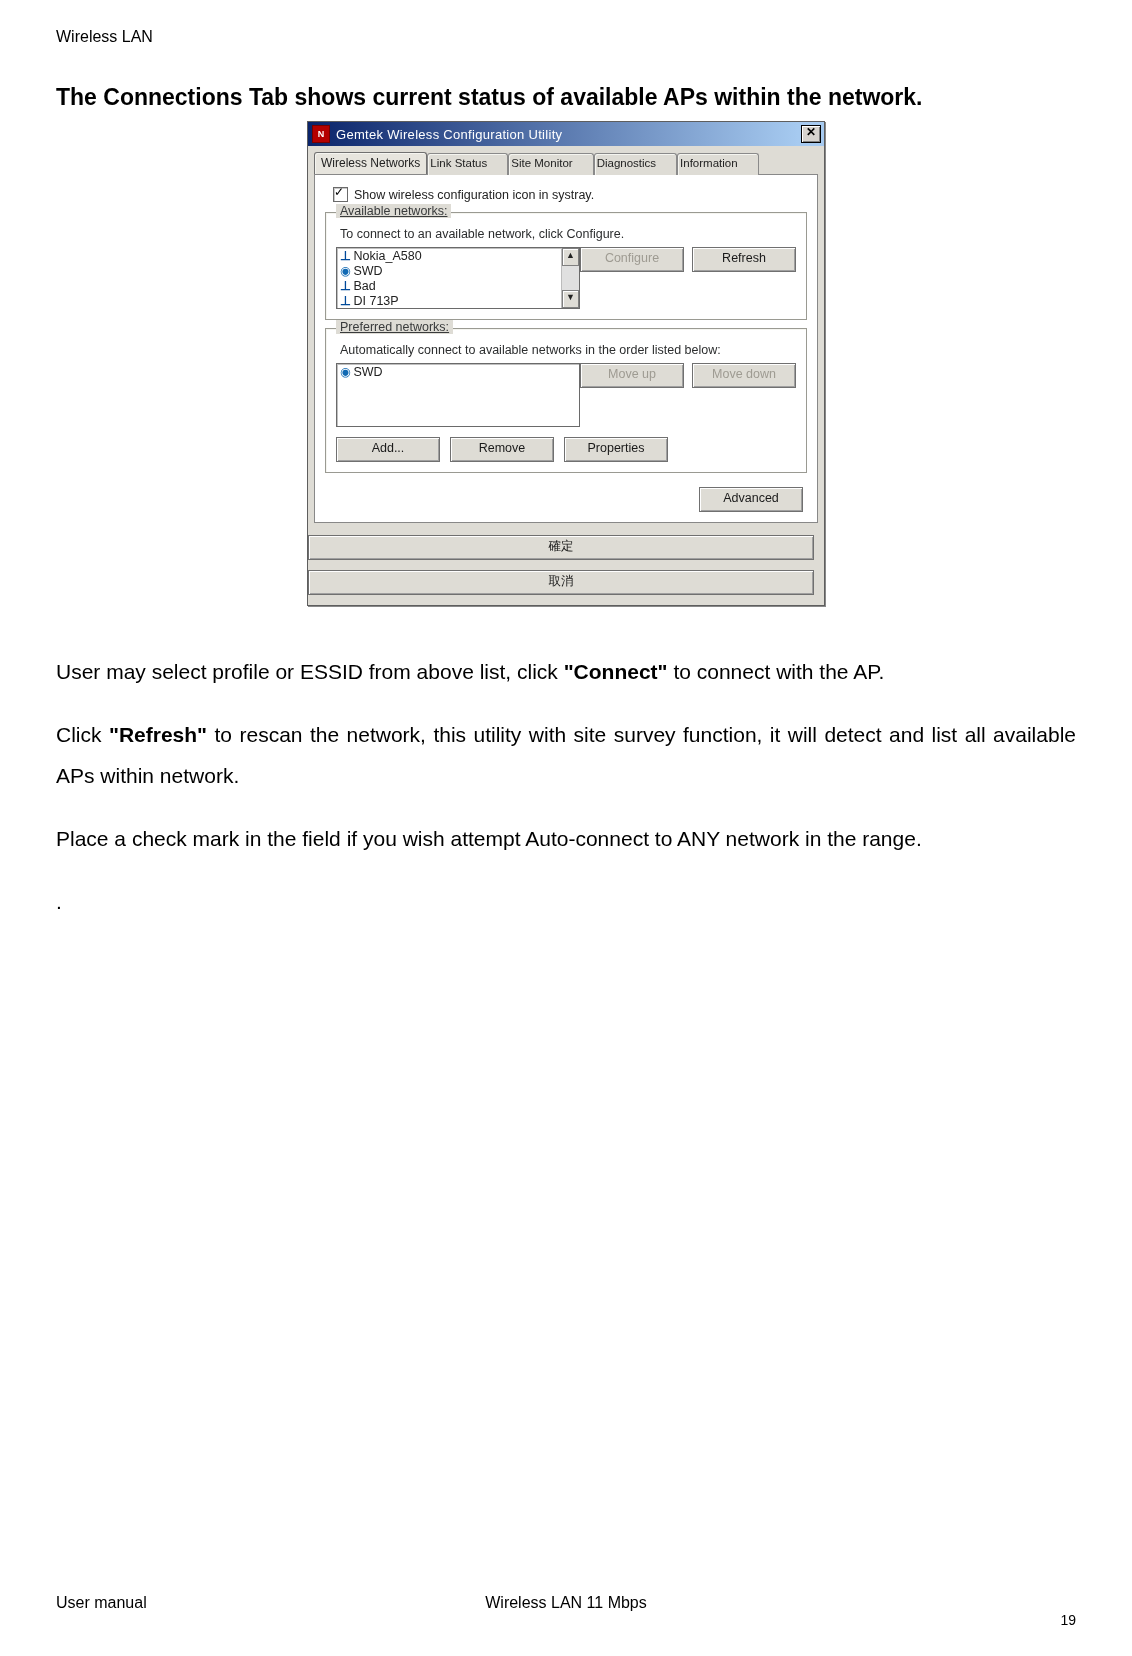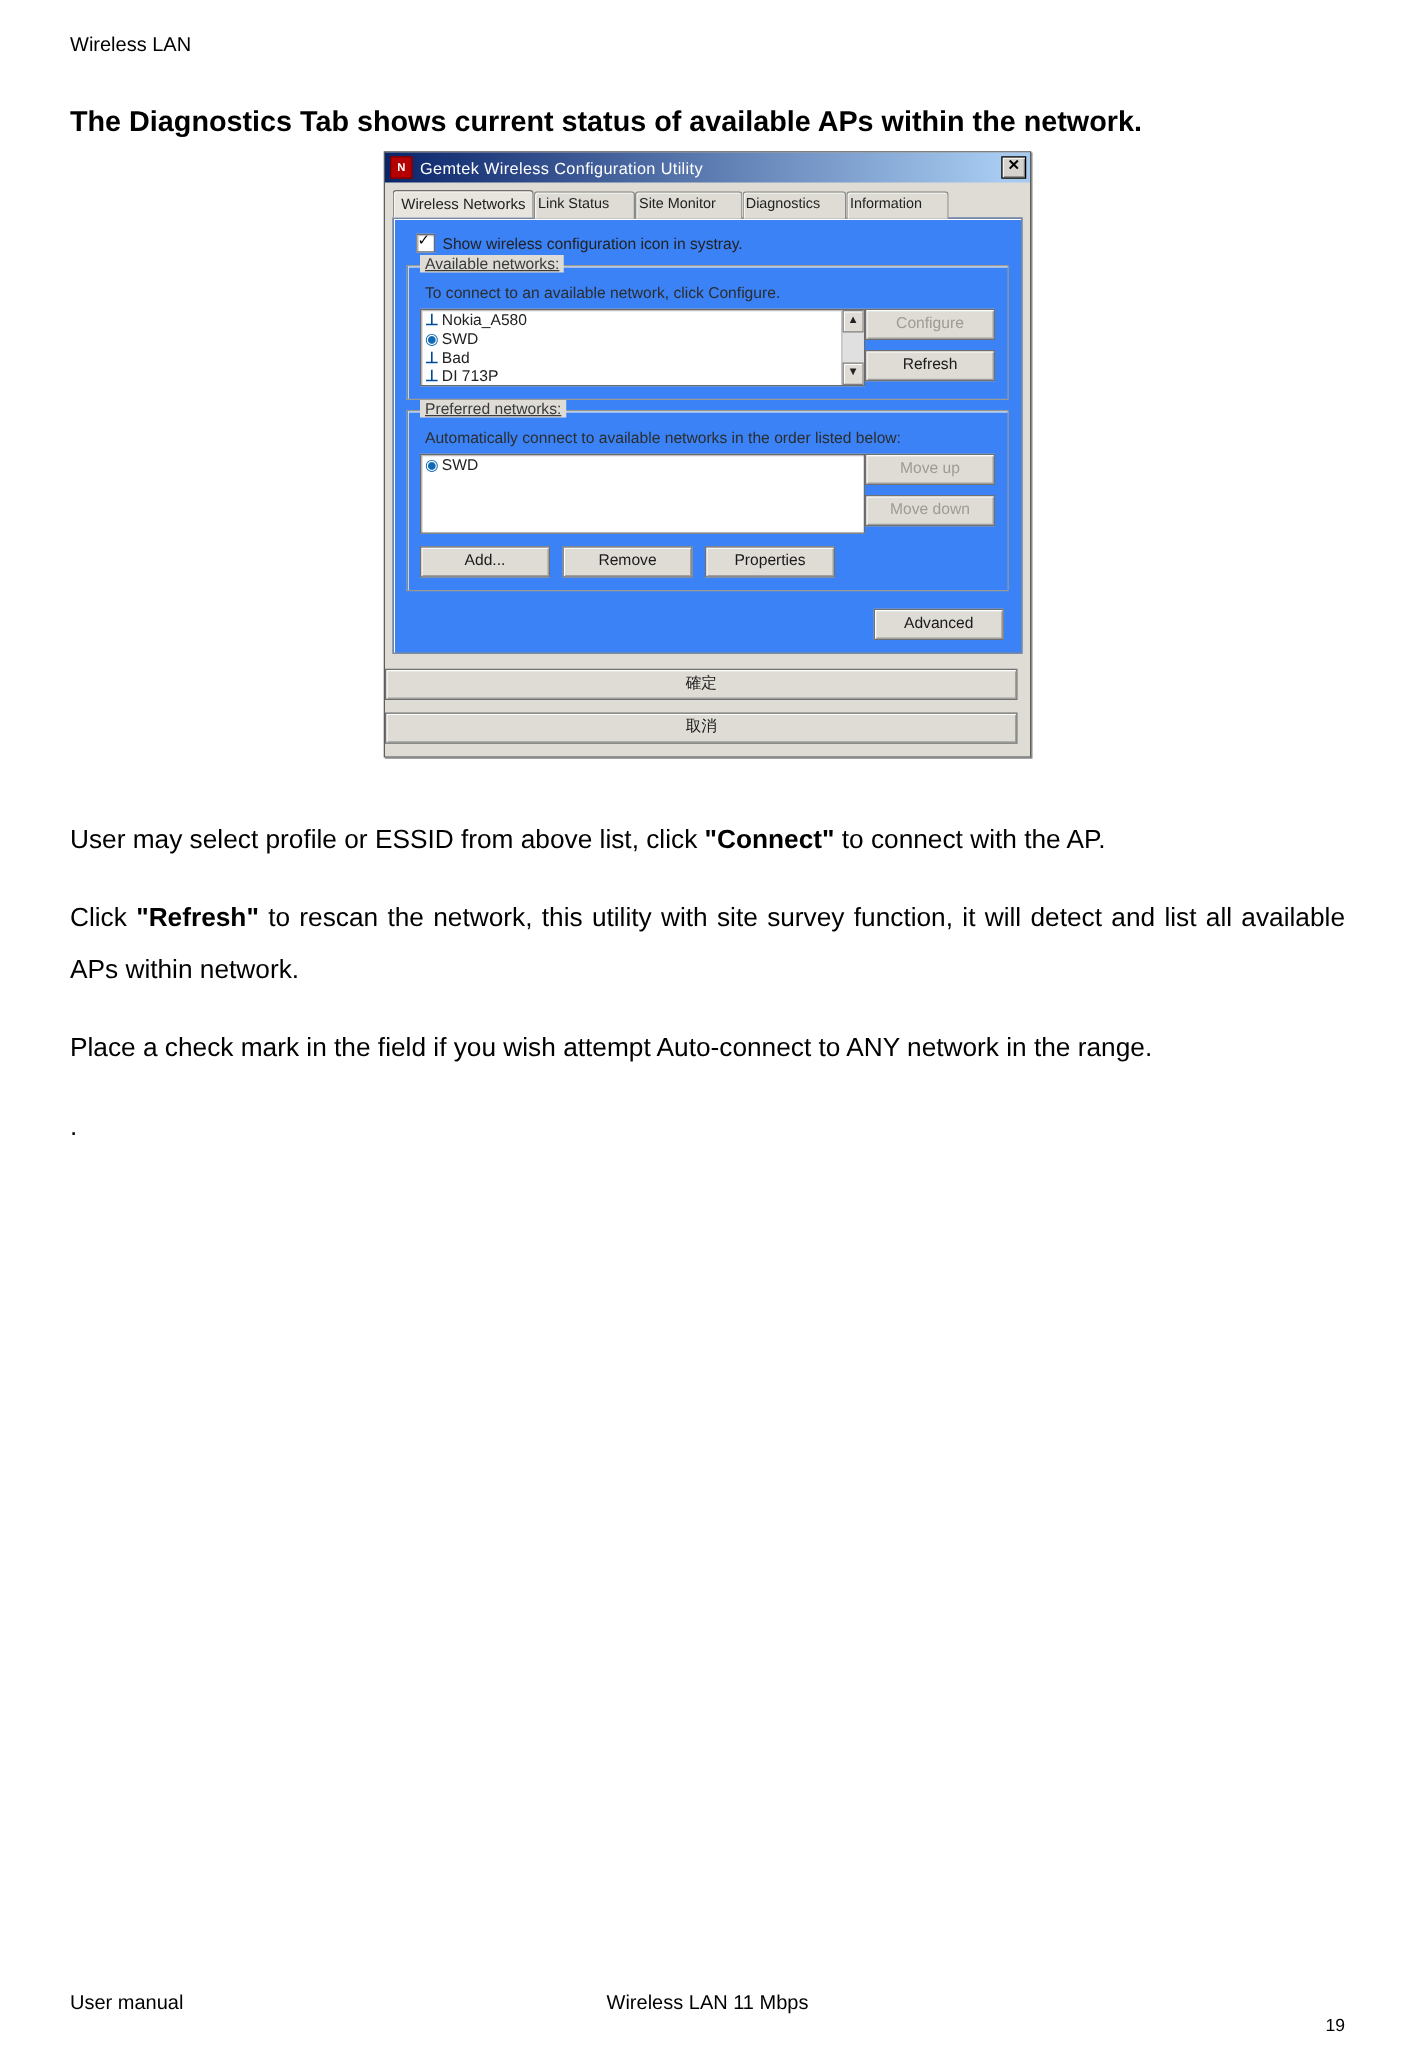--- a/index.html
+++ b/index.html
@@ -109,21 +109,21 @@
     z-index: 2;
     padding-bottom: 4px;
     top: 0;
     text-align: right;
   }
   .tab.narrow { padding-left: 2px; padding-right: 20px; font-size:11.5px; }
   .tab-panel {
     margin: 0 6px 4px 6px;
     border: 1px solid #888;
     box-shadow: inset 1px 1px 0 #fff;
-    background: #3b82f6;
+    background: #ffffff;
     padding: 10px 10px 6px 10px;
   }
   .checkbox-row {
     display: flex;
     align-items: center;
     gap: 6px;
     margin: 2px 0 10px 8px;
     font-size: 12.5px;
   }
   .chk {
@@ -214,21 +214,21 @@
     font-size: 12.5px;
     text-align: center;
     line-height: 21px;
     padding: 0 8px;
     color: #1a1a1a;
     cursor: default;
   }
   .btn.disabled { color: #9e9b92; }
   .side-btns {
     display: flex;
-    flex-direction: column;
+    flex-direction: row;
     gap: 8px;
   }
   .pref-list {
     height: 62px;
   }
   .row-btns {
     display: flex;
     gap: 10px;
     margin-top: 10px;
   }
@@ -275,21 +275,21 @@
   }
   .footer .center { position:absolute; left:0; right:0; text-align:center; }
   .footer .right { margin-left:auto; font-size:14px; }
 </style>
 </head>
 <body>
 
 <div class="page">
   <div class="header-line1">Wireless LAN</div>
 
-  <div class="main-heading">The Diagnostics Tab shows  current status of available APs within the network.</div>
+  <div class="main-heading">The Connections Tab shows  current status of available APs within the network.</div>
 
   <div class="dialog-wrap">
     <div class="dialog">
       <div class="titlebar">
         <span class="titlebar-icon">N</span>
         <span class="titlebar-text">Gemtek Wireless Configuration Utility</span>
         <span class="titlebar-close">✕</span>
       </div>
 
       <div class="tabs-row">

